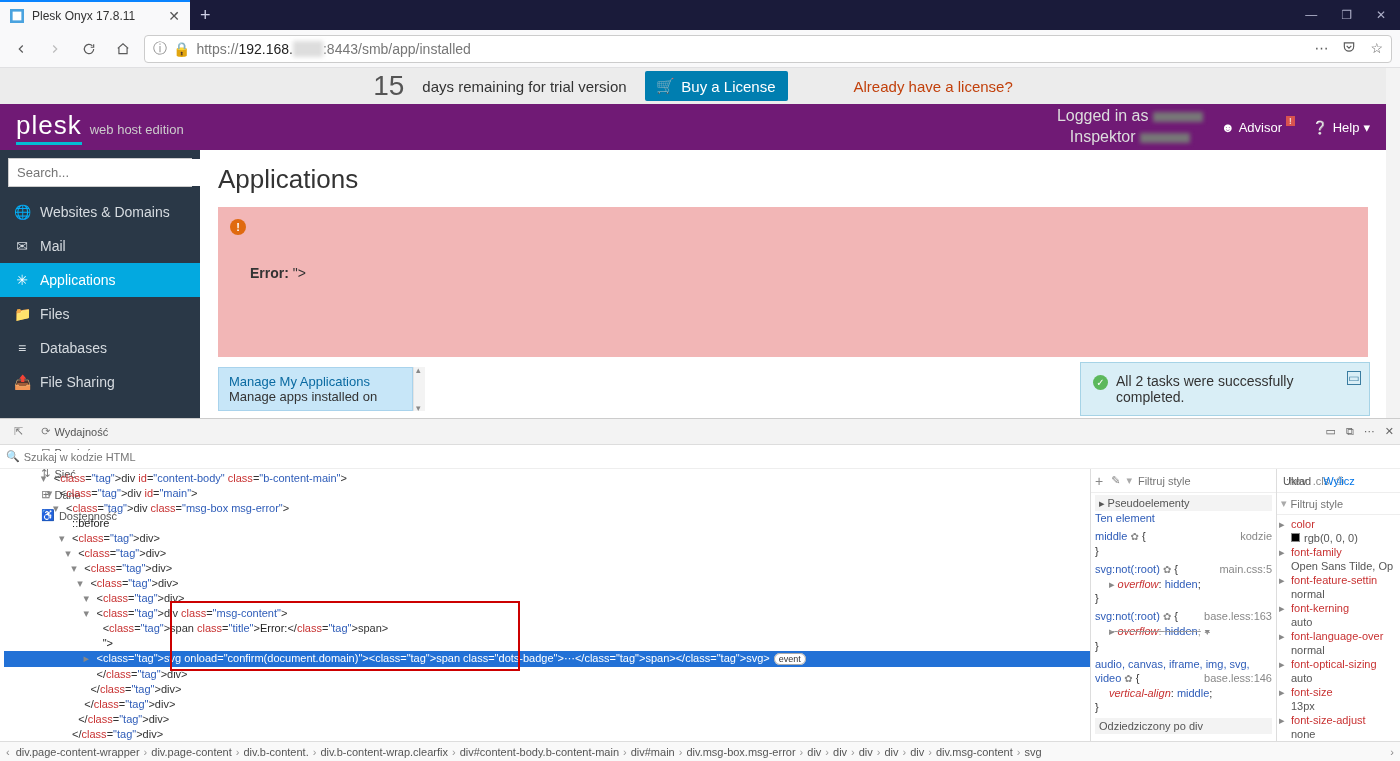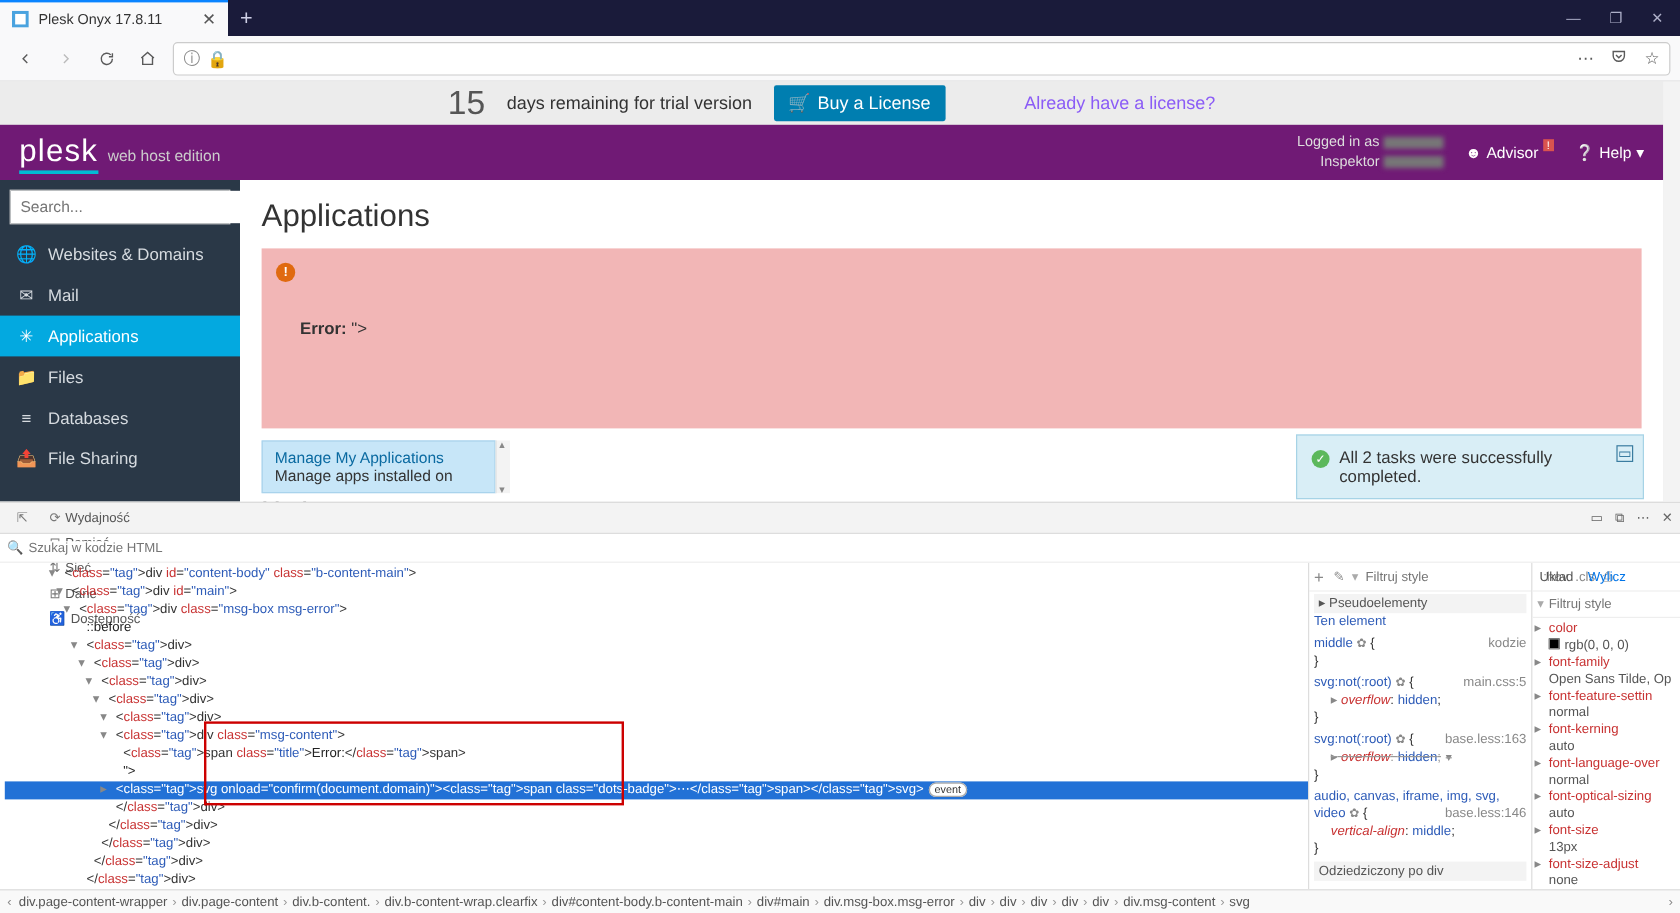--- a/index.html
+++ b/index.html
@@ -23,28 +23,28 @@
 .addr-text { color: #777; }
 .addr-text .bold { color: #222; font-weight: 500; }
 .addr-blur { background: #ddd; color: transparent; filter: blur(2px); display: inline-block; width: 30px; }
 .addr-icons { display: flex; gap: 14px; color: #5a5a5a; margin-left: auto; }
 
 .viewport { position: relative; height: 350px; overflow: hidden; background: #ececec; border-right: 14px solid #f3f3f3; }
 
 .trial-bar { background: #ececec; height: 36px; display: flex; align-items: center; justify-content: center; gap: 18px; font-size: 15px; }
 .trial-bar .days { font-size: 28px; color: #555; }
 .buy-btn { background: #007eb0; color: #fff; padding: 6px 12px; border-radius: 2px; display: flex; align-items: center; gap: 6px; cursor: pointer; }
-.trial-bar a { color: #8b5cf6; text-decoration: none; margin-left: 48px; }
+.trial-bar a { color: #c2410c; text-decoration: none; margin-left: 48px; }
 
 .plesk-hdr { background: #701a75; color: #fff; height: 46px; display: flex; align-items: center; padding: 0 16px; }
 .plesk-logo { display: flex; align-items: baseline; gap: 8px; }
 .plesk-logo .brand { font-size: 26px; letter-spacing: 1px; font-weight: 300; border-bottom: 3px solid #03bcd4; padding-bottom: 1px; }
 .plesk-logo .ed { font-size: 13px; color: #ccc; }
 .hdr-right { margin-left: auto; display: flex; align-items: center; gap: 18px; font-size: 13px; }
-.login-blk { text-align: right; line-height: 1.3; color: #ddd; font-size: 12px; }
+.login-blk { text-align: center; line-height: 1.3; color: #ddd; font-size: 16px; }
 .login-blk .blur { background: #777; color: transparent; filter: blur(2px); display: inline-block; width: 50px; height: 10px; vertical-align: middle; }
 .advisor, .help { display: flex; align-items: center; gap: 4px; cursor: pointer; color: #fff; }
 .badge-red { background: #d9534f; color: #fff; font-size: 9px; padding: 0 3px; position: relative; top: -6px; }
 
 .plesk-body { display: flex; height: calc(100% - 82px); }
 .sidebar { width: 200px; background: #2a3847; color: #d6dbe0; display: flex; flex-direction: column; }
 .search-box { background: #fff; margin: 8px; display: flex; align-items: center; border: 1px solid #ccc; }
 .search-box input { flex: 1; border: none; padding: 6px 8px; outline: none; font-size: 13px; }
 .search-box .sicon { padding: 0 8px; color: #555; }
 .side-item { display: flex; align-items: center; gap: 10px; padding: 9px 14px; cursor: pointer; font-size: 14px; }
@@ -174,20 +174,23 @@
       </svg>
     </div>
   <div class="nav-btn">
       <svg class="ic" viewBox="0 0 24 24">
         <path d="M3 11l9-8 9 8M5 10v10h14V10"></path>
       </svg>
     </div>
   <div class="addr-bar">
     <span class="lock">ⓘ</span>
     <span class="warn">🔒</span>
+    <span class="addr-text">
+      <span>https://</span><span class="bold">192.168.</span><span class="addr-blur">xx</span><span>:8443/smb/app/installed</span>
+    </span>
     <div class="addr-icons">
       <span>⋯</span>
       <span><svg class="ic" viewBox="0 0 24 24">
             <path d="M4 5h16v6a8 8 0 01-16 0V5z"></path>
             <path d="M8 10l4 4 4-4"></path>
           </svg></span>
       <span>☆</span>
     </div>
   </div>
 </div>

